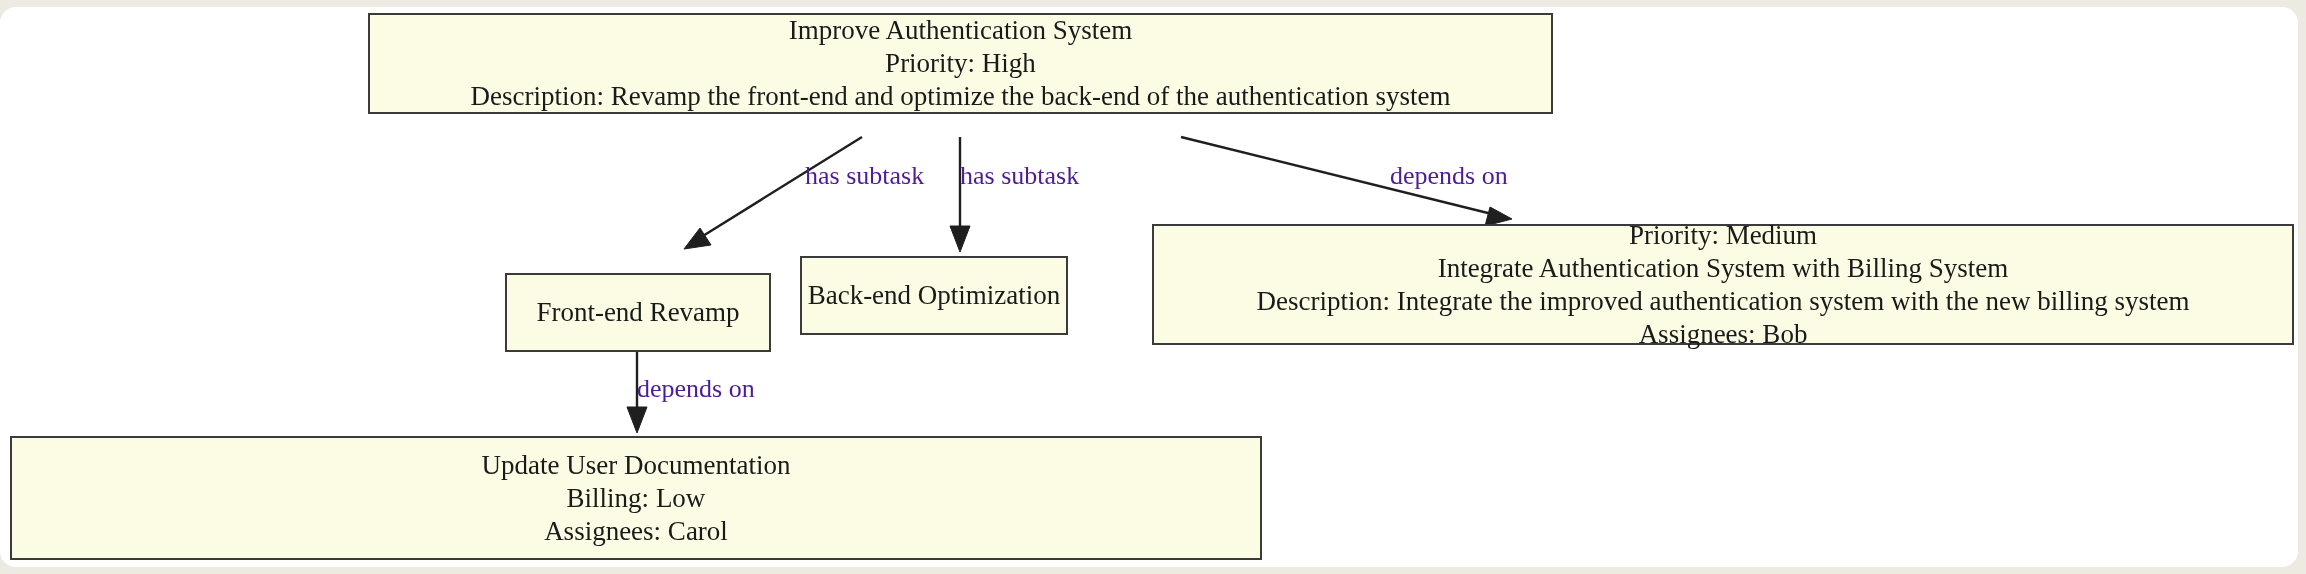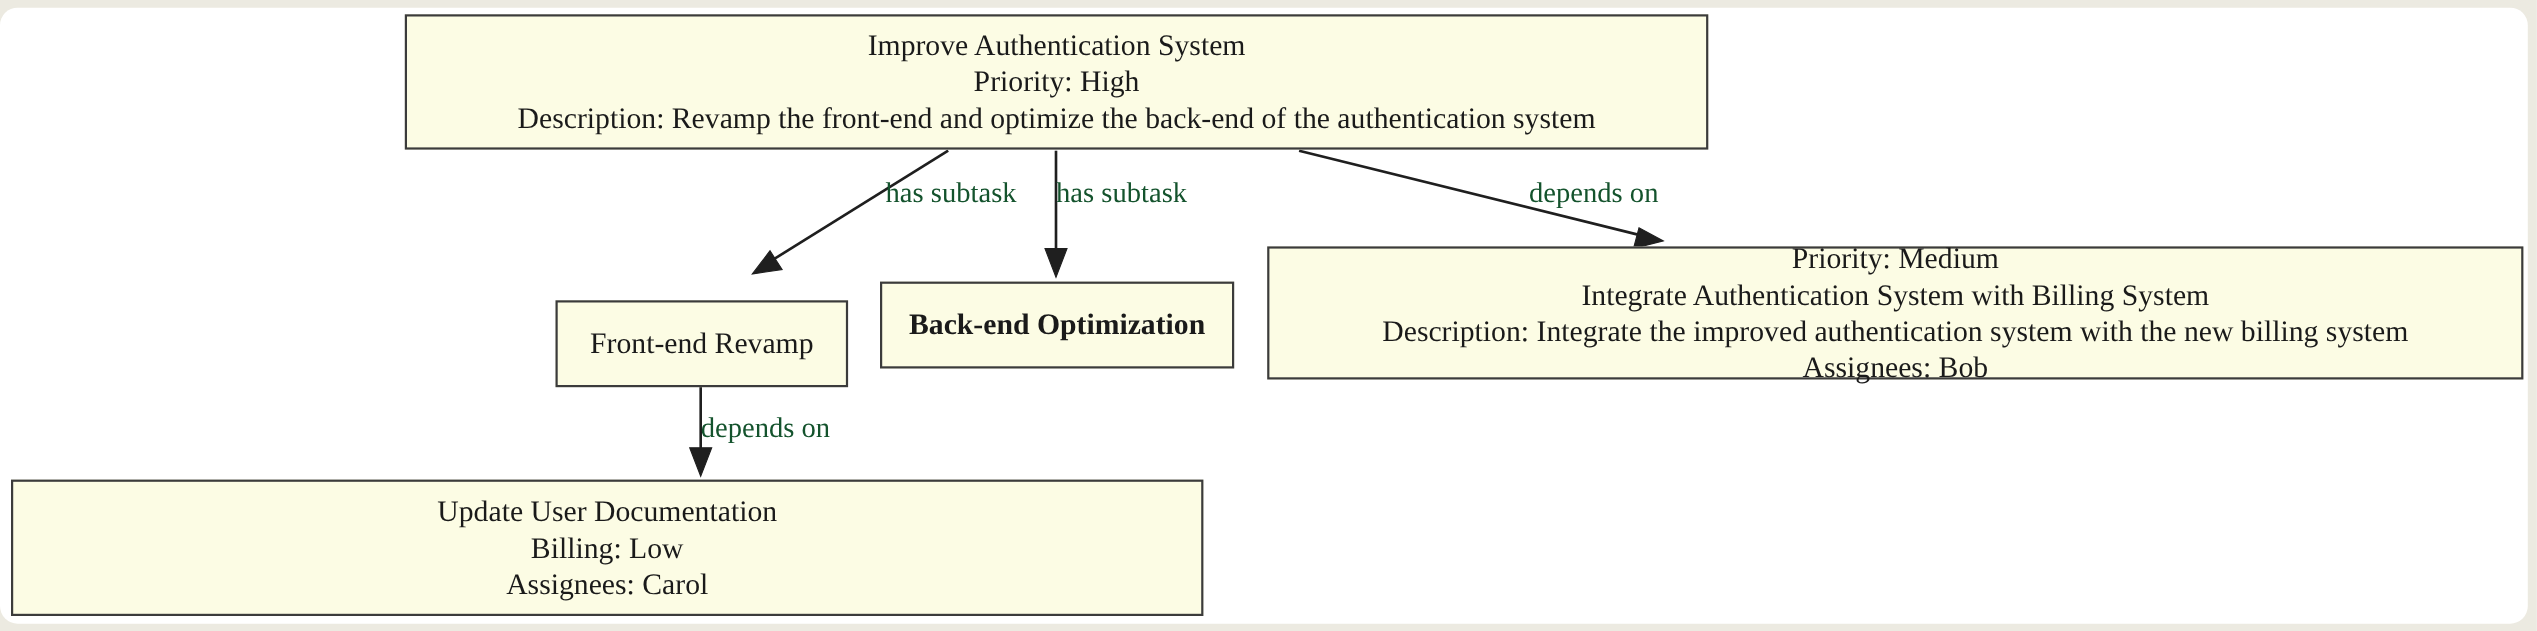--- a/index.html
+++ b/index.html
@@ -38,41 +38,41 @@
     font-size: 27px;
     line-height: 33px;
     white-space: nowrap;
     text-align: center;
   }
   .node .ln { display: block; }
   .edge-label {
     position: absolute;
     font-size: 26px;
     line-height: 30px;
-    color: #14532d;
+    color: #4c1d95;
     white-space: nowrap;
   }
   svg.edges {
     position: absolute;
     left: 0;
     top: 0;
     width: 2306px;
     height: 574px;
     overflow: visible;
     pointer-events: none;
   }
   svg.edges path, svg.edges line { stroke: #1f1f1f; stroke-width: 2.4px; fill: none; }
   svg.edges polygon { fill: #1f1f1f; stroke: #1f1f1f; stroke-width: 1px; }
 
   
-  #node-improve   { left: 368px;  top: 13px;  width: 1185px; height: 123px; }
+  #node-improve   { left: 368px;  top: 13px;  width: 1185px; height: 101px; }
   #node-frontend  { left: 505px;  top: 256px; width: 266px;  height: 79px; margin-top: 17px;  }
-  #node-backend   { left: 800px;  top: 256px; width: 322px;  height: 79px; font-weight: bold;  }
+  #node-backend   { left: 800px;  top: 256px; width: 268px;  height: 79px;  }
   #node-integrate { left: 1152px; top: 224px; width: 1142px; height: 121px; }
-  #node-update    { left: 10px;   top: 436px; width: 1084px; height: 124px; }
+  #node-update    { left: 10px;   top: 436px; width: 1252px; height: 124px; }
 
   
   #lbl-subtask-1  { left: 805px;  top: 161px; }
   #lbl-subtask-2  { left: 960px;  top: 161px; }
   #lbl-depends-1  { left: 1390px; top: 161px; }
   #lbl-depends-2  { left: 637px;  top: 374px; }
 </style>
 </head>
 <body>
 

